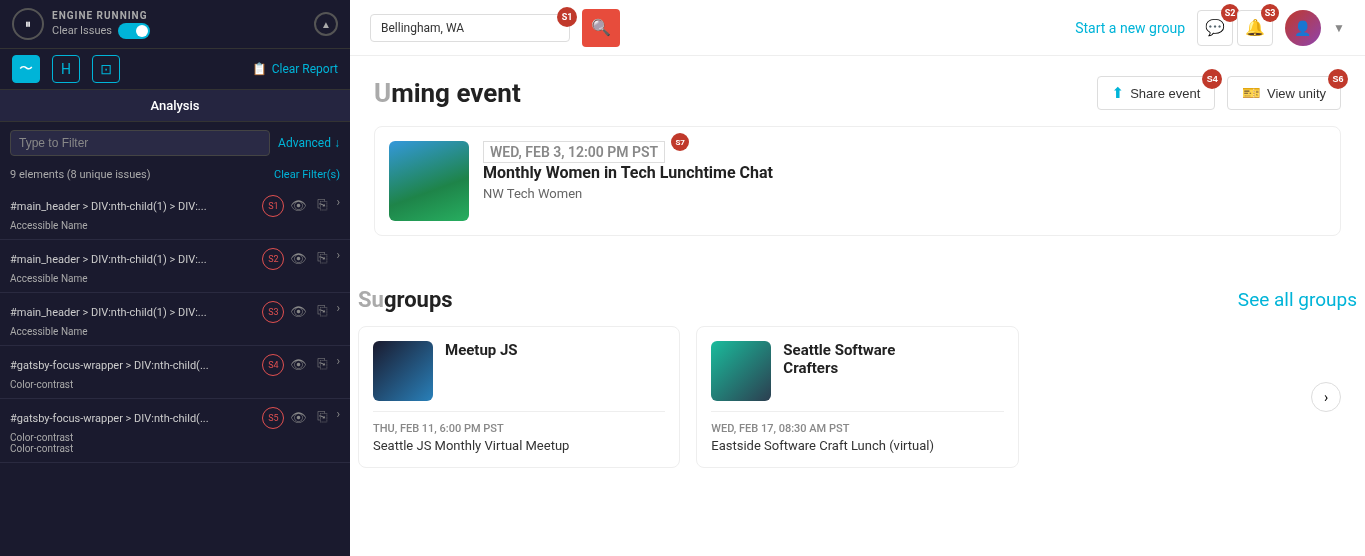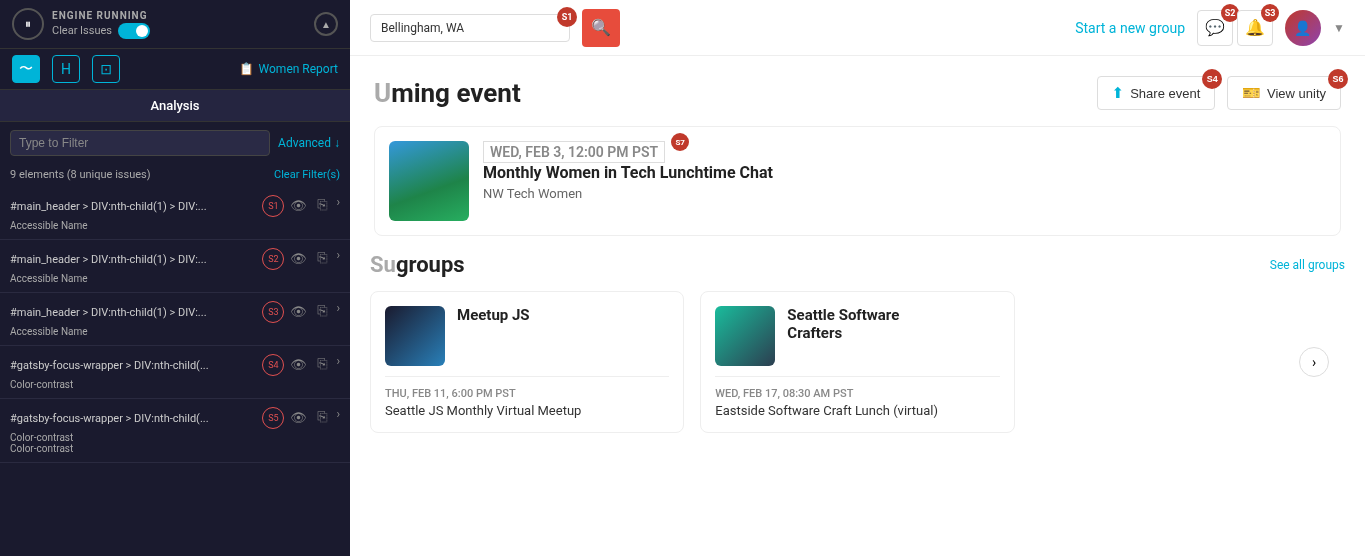--- a/index.html
+++ b/index.html
@@ -357,34 +357,35 @@
       color: #222;
       margin-bottom: 4px;
     }
     .event-org {
       font-size: 13px;
       color: #666;
     }
 
     
     .groups-section {
-      padding: 0 20px 20px;
+      padding: 0 8px 20px;
+      margin-top: 35px;
     }
     .groups-header {
       display: flex; align-items: center; justify-content: space-between;
       margin-bottom: 14px;
     }
     .groups-title {
       font-size: 22px;
       font-weight: 700;
       color: #222;
     }
     .see-all {
       color: #00b4d8;
-      font-size: 12px;
+      font-size: 19px;
       cursor: pointer;
     }
     .groups-grid {
       display: grid;
       grid-template-columns: repeat(3, 1fr);
       gap: 16px;
     }
     .group-card {
       border: 1px solid #eee;
       border-radius: 8px;
@@ -467,21 +468,21 @@
     </div>
     <div class="chevron-up">▲</div>
   </div>
 
   <div class="panel-icon-bar">
     <div class="icon-btn active">〜</div>
     <div class="icon-btn">H</div>
     <div class="icon-btn">⊡</div>
     <a class="view-report-btn">
       <span>📋</span>
-      <span>Women Report</span>
+      <span>Clear Report</span>
     </a>
   </div>
 
   <div class="analysis-header">Analysis</div>
 
   <div class="filter-row">
     <input class="filter-input" type="text" placeholder="Type to Filter" style="">
     <div class="advanced-btn">
       <span>Advanced</span>
       <span>↓</span>

